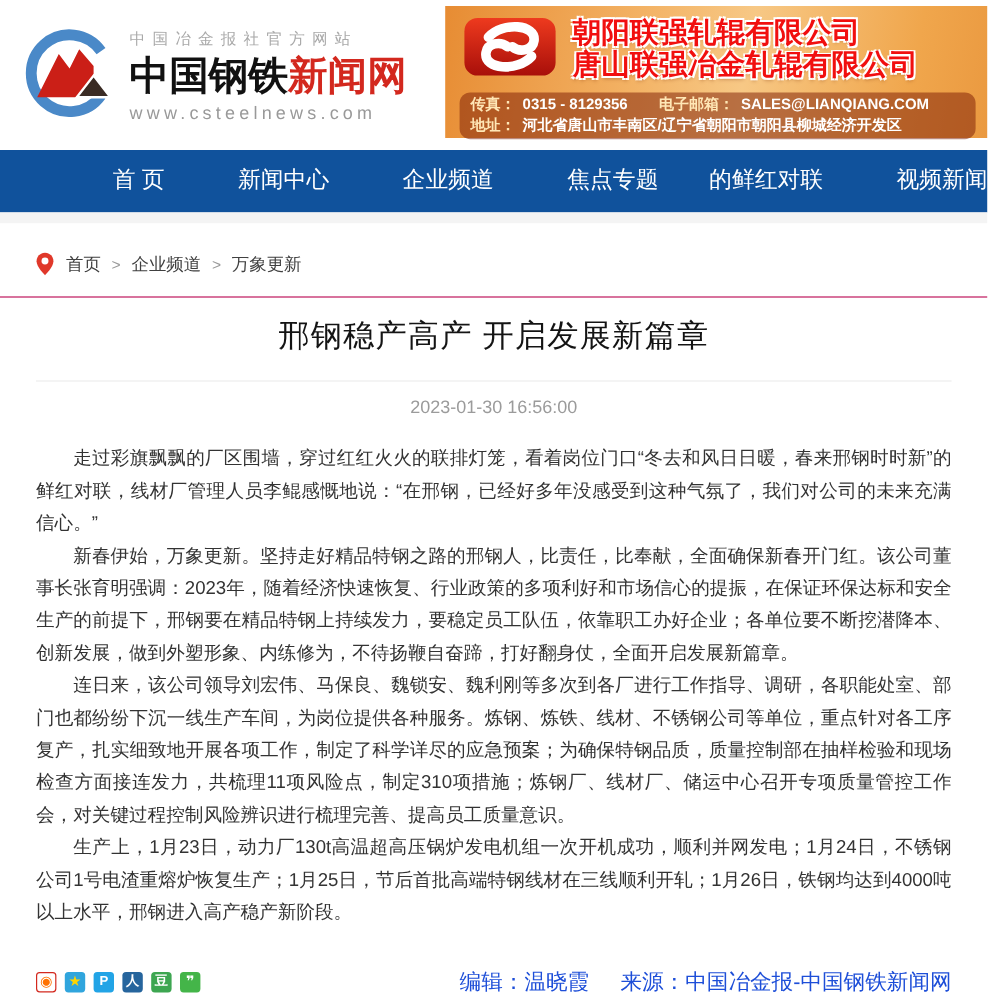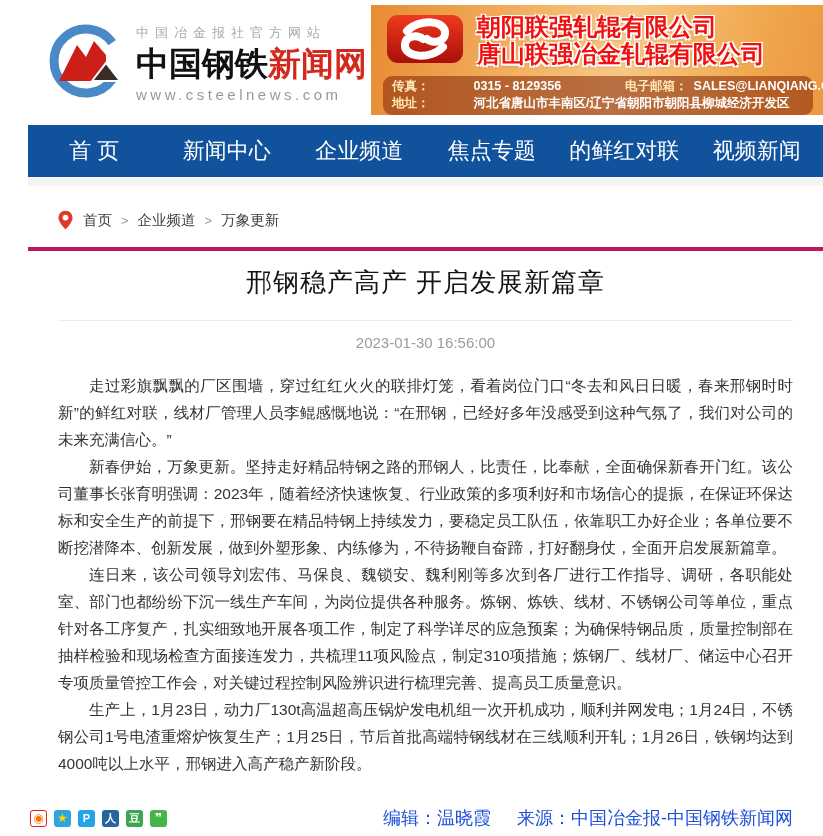--- a/index.html
+++ b/index.html
@@ -1,18 +1,18 @@
 <!DOCTYPE html>
 <html><head>
 <meta charset="utf-8">
 <style>
   * { box-sizing: border-box; }
   html,body { margin:0; padding:0; background:#fff; }
   body { font-family:"Liberation Sans","DejaVu Sans",sans-serif; }
-  .page { position:relative; width:823px; height:836px; margin:0 auto; background:#fff; overflow:hidden;padding-left:28px; }
+  .page { position:relative; width:823px; height:836px; margin:0 auto; background:#fff; overflow:hidden; }
 
   
   .site-header { position:relative; height:125px; background:#fff; }
   .logo { position:absolute; left:20px; top:20px; display:flex; align-items:center; cursor:pointer; }
   .logo-mark { margin-right:12px; }
   .site-text { display:flex; flex-direction:column; }
   .tagline { font-size:13px; color:#a9a9a9; letter-spacing:6px; margin-bottom:3px; white-space:nowrap; }
   .site-name { font-family:"Liberation Serif","DejaVu Serif",serif; font-size:33px; font-weight:bold; color:#111; line-height:38px; white-space:nowrap; }
   .site-name .red-part { color:#d3281e; }
   .site-url { font-size:15px; color:#999; letter-spacing:3.5px; margin-top:3px; }
@@ -20,32 +20,32 @@
   
   .ad { position:absolute; top:5px; right:0; width:452px; height:110px; cursor:pointer;
         background:linear-gradient(100deg,#e78c33 0%,#f3b264 35%,#f7c885 55%,#f0a64c 85%,#ea9940 100%); }
   .ad-top { display:flex; align-items:center; padding:6px 6px 0 14px; }
   .ad-logo { flex:0 0 auto; }
   .ad-names { margin-left:12px; min-width:0; }
   .ad-line { font-family:"Liberation Serif","DejaVu Serif",serif; font-size:24px; font-weight:bold; color:#f10f0f; line-height:27px; white-space:nowrap;
              text-shadow:-1.5px -1.5px 0 #fff,1.5px -1.5px 0 #fff,-1.5px 1.5px 0 #fff,1.5px 1.5px 0 #fff,0 2px 3px rgba(120,40,0,.35); }
   .ad-contact { margin:5px 10px 0 12px; background:rgba(126,30,6,.52); border-radius:9px; padding:2px 9px 3px;
                 color:#fff; font-weight:bold; font-size:12.5px; line-height:17px; }
-  .ad-row { display:flex; white-space:nowrap;gap:38px; }
+  .ad-row { display:flex; white-space:nowrap; }
   .ad-label { color:#ffe7b6; margin-right:6px; }
   .ad-value { color:#fff; }
   .ad-email { margin-left:26px; display:flex; }
 
   
   .nav { display:flex; height:52px; background:#10529c; }
-  .nav-item { flex:1; text-align:center; line-height:52px; color:#fff; font-size:22px; cursor:pointer; }
+  .nav-item { flex:1; text-align:right; line-height:52px; color:#fff; font-size:19px; cursor:pointer; }
   .nav-shadow { height:9px; background:#f4f4f4; }
 
   
-  .crumbs { display:flex; align-items:center; padding:24px 0 17px 30px; border-bottom:4px solid #be185d;
+  .crumbs { display:flex; align-items:center; padding:24px 0 17px 30px; border-bottom:1px solid #be185d;
             font-size:14.5px; color:#404040; }
   .pin { margin-right:10px; display:inline-flex; }
   .crumb { cursor:pointer; }
   .sep { color:#999; margin:0 9px; font-size:13px; }
 
   
   .article { padding:0 30px; }
   .title { margin:14px 0 0; text-align:center; font-size:26px; font-weight:normal; color:#141414; letter-spacing:1px; }
   .title-rule { border:none; border-top:1px solid #ededed; margin:20px 0 0; }
   .date { text-align:center; font-size:15px; color:#9b9b9b; margin:13px 0 21px; }

